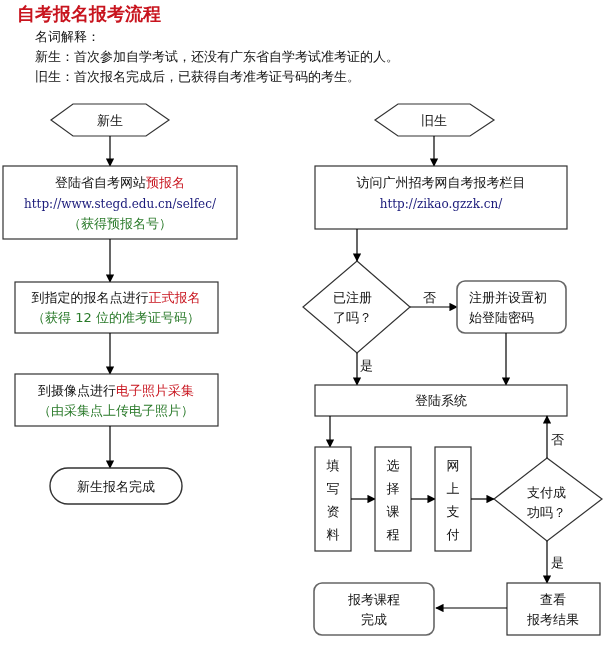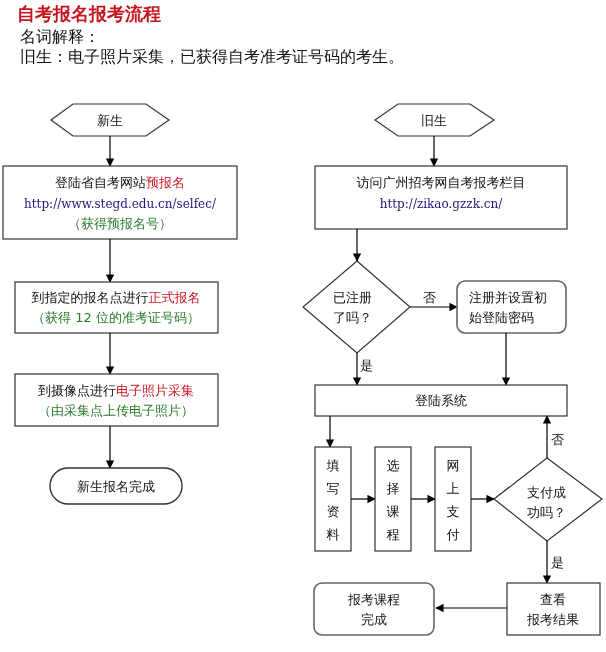--- a/index.html
+++ b/index.html
@@ -1,37 +1,38 @@
 <!DOCTYPE html>
 <html><head>
   <meta charset="utf-8">
   <style>
     html, body { margin: 0; padding: 0; background: #ffffff; }
     body { width: 606px; height: 652px; position: relative; overflow: hidden;
            font-family: "DejaVu Sans", "Liberation Sans", sans-serif; }
     .title { position: absolute; left: 17px; top: 2px; font-size: 18px; font-weight: bold;
              color: #c8141e; font-family: Liberation Serif, serif; letter-spacing: 0px; }
-    .intro { position: absolute; left: 20px; top: 27px; font-size: 16px; color: #111; line-height: 20px; }
+    .intro { position: absolute; left: 35px; top: 27px; font-size: 13px; color: #111; line-height: 20px; }
     .intro div { white-space: nowrap; }
     svg { position: absolute; left: 0; top: 0; }
     svg text { font-family: "DejaVu Sans", "Liberation Sans", sans-serif; font-size: 13px; fill: #111; }
     svg text.url { font-family: "DejaVu Serif", "Liberation Serif", serif; font-size: 12px; fill: #1a1a7a; }
     svg text.green { fill: #2a7a2a; }
     svg tspan.red { fill: #c8141e; }
     .shape { fill: #fff; stroke: #333; stroke-width: 1.2; }
     .shape-gray { fill: #fff; stroke: #666; stroke-width: 1.6; }
     .line { stroke: #000; stroke-width: 1.2; fill: none; }
   </style>
 </head>
 <body>
 
 <div class="title">自考报名报考流程</div>
 <div class="intro">
   <div>名词解释：</div>
-  <div>旧生：电子照片采集，已获得自考准考证号码的考生。</div>
+  <div>新生：首次参加自学考试，还没有广东省自学考试准考证的人。</div>
+  <div>旧生：首次报名完成后，已获得自考准考证号码的考生。</div>
 </div>
 
 <svg width="606" height="652" viewBox="0 0 606 652">
   <defs>
     <marker id="arr" viewBox="0 0 10 10" refX="9" refY="5" markerWidth="7" markerHeight="7" orient="auto-start-reverse">
       <path d="M0,0 L10,5 L0,10 z" fill="#000"></path>
     </marker>
   </defs>
 
   <g>

